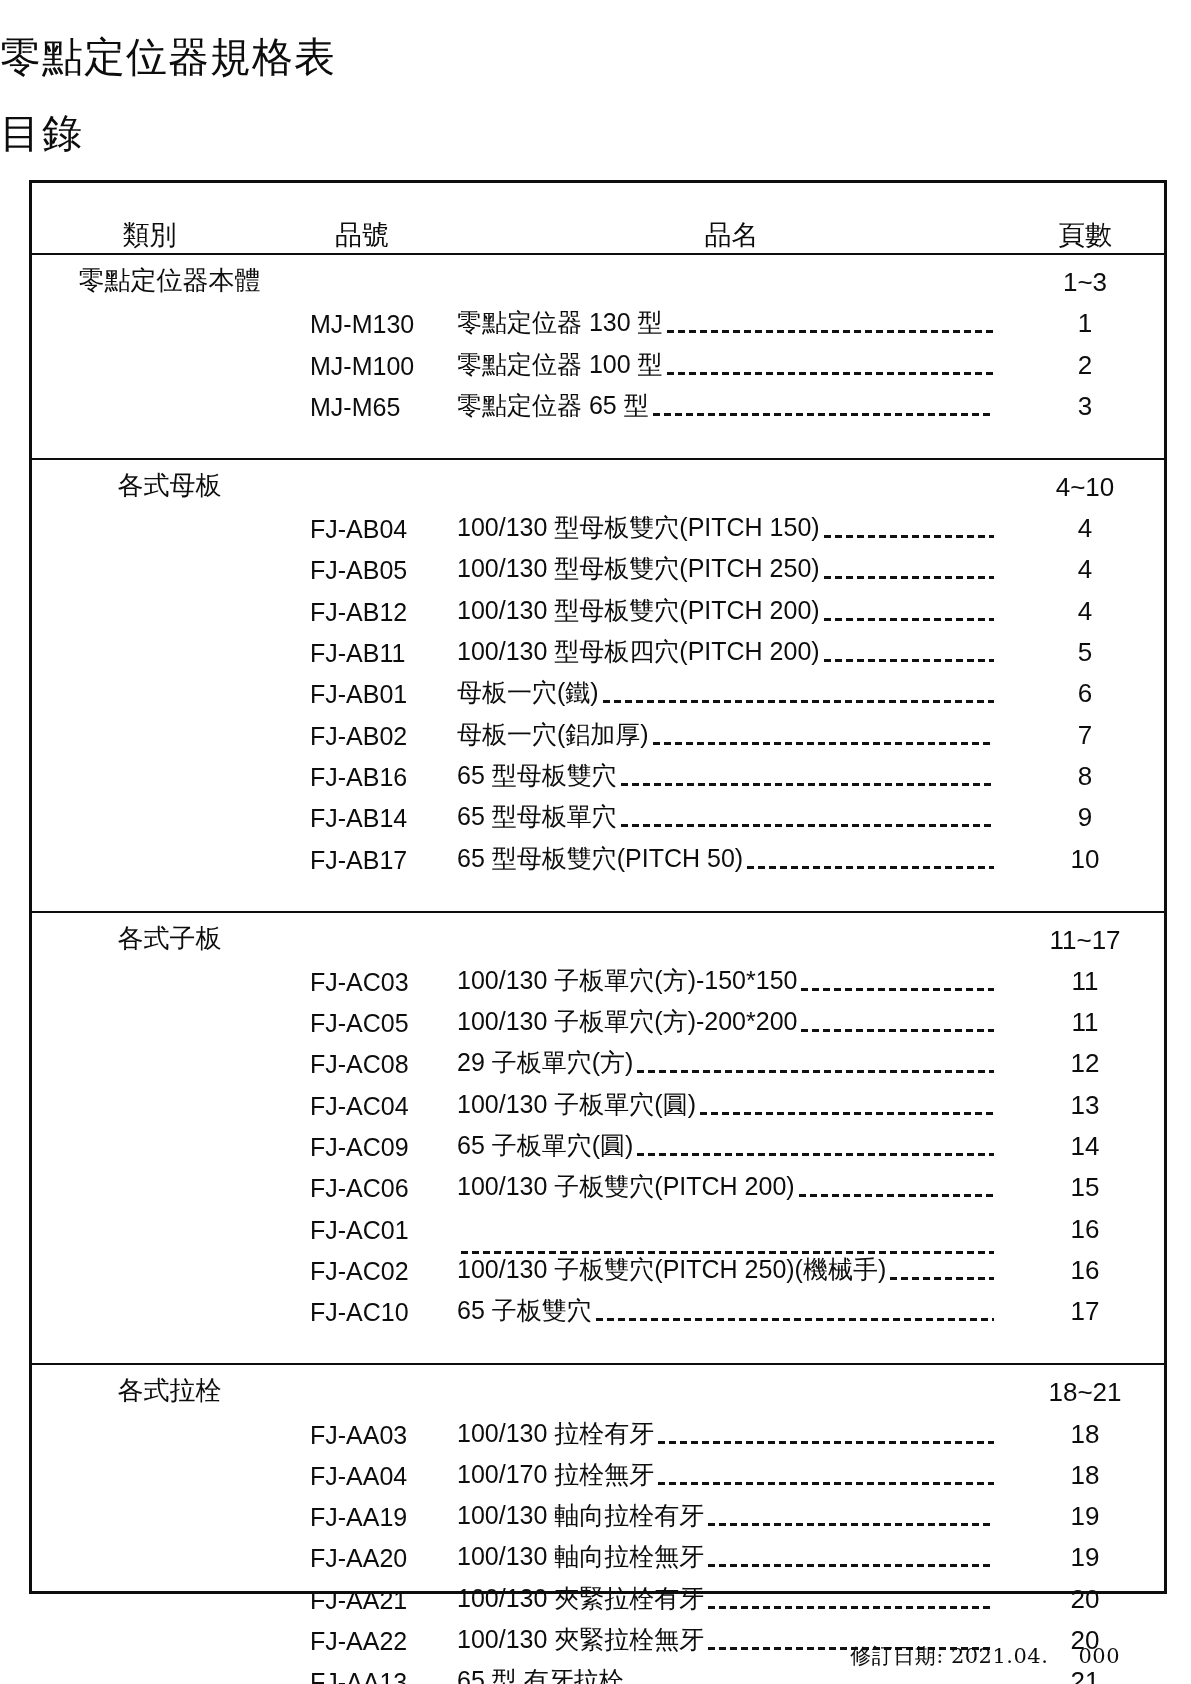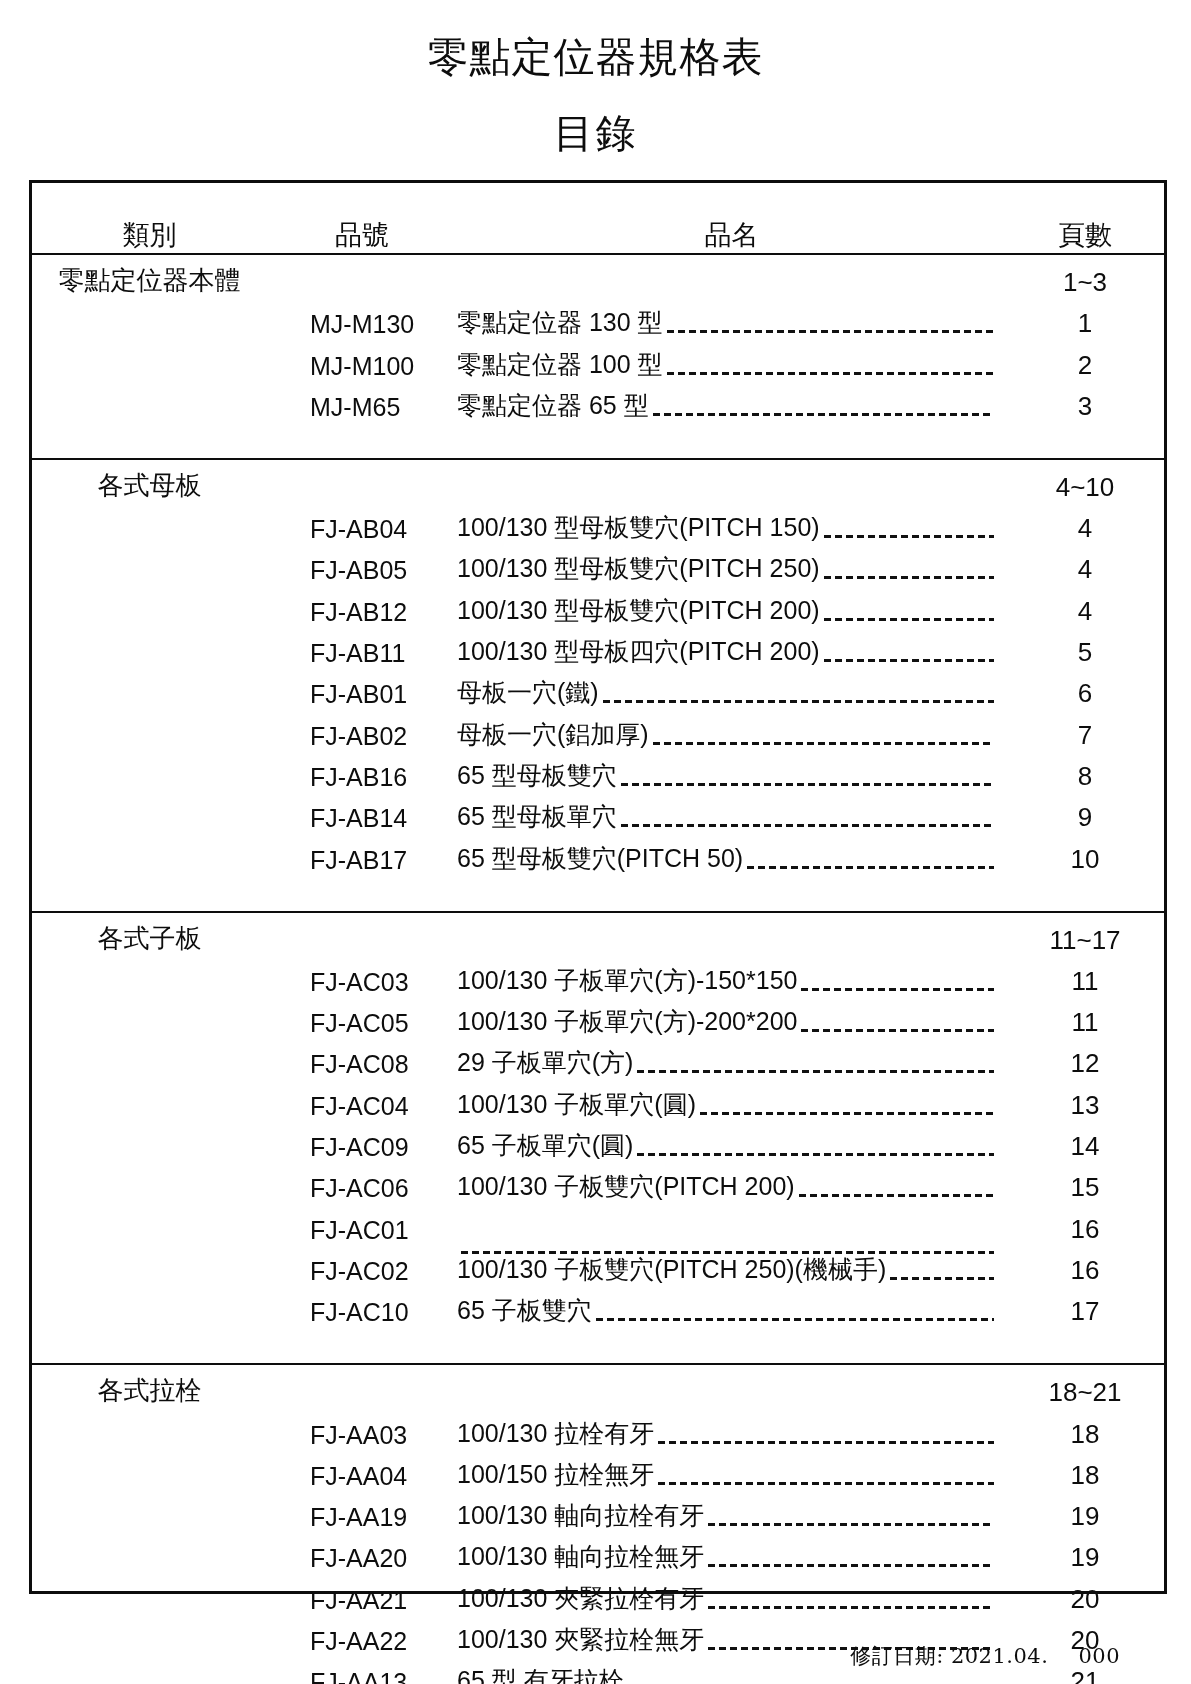--- a/index.html
+++ b/index.html
@@ -5,46 +5,46 @@
   html,body{margin:0;padding:0;background:#ffffff;}
   .page{
     position:relative;
     width:1191px;height:1684px;
     background:#ffffff;color:#0d0d0d;
     font-family:"DejaVu Serif","Liberation Serif",serif;
     overflow:hidden;
   }
   .doc-title{
     position:absolute;top:30px;left:0;right:0;
-    text-align:center;font-size:41px;font-weight:400;
+    font-size:41px;font-weight:400;
     letter-spacing:1px;margin:0;
   }
   .doc-subtitle{
     position:absolute;top:106px;left:0;right:0;
-    text-align:center;font-size:40px;font-weight:400;
+    font-size:40px;font-weight:400;
     letter-spacing:2px;margin:0;
   }
   .toc-table{
     position:absolute;left:29px;top:180px;
     width:1138px;height:1414px;
     border:3px solid #0d0d0d;
     box-sizing:border-box;
     background:#fff;
   }
   .row{display:flex;align-items:flex-end;}
   .thead{height:70px;border-bottom:2.5px solid #0d0d0d;font-size:27px;}
   .cell{box-sizing:border-box;white-space:nowrap;}
   .c-cat {width:235px;text-align:center;}
   .c-code{width:190px;text-align:left;padding-left:43px;}
   .c-name{flex:1;display:flex;align-items:center;padding-right:12px;min-width:0;}
   .c-page{width:158px;text-align:center;}
   .thead .c-code,.thead .c-name{display:block;padding:0;text-align:center;}
   .toc-section{box-sizing:border-box;}
   .toc-section + .toc-section{border-top:2.5px solid #0d0d0d;margin-top:36px;}
-  .section-row{height:43px;font-size:26px;}
+  .section-row{height:43px;font-size:26px;padding-left:20px;}
   .section-row .c-page{
     font-family:"Liberation Sans","DejaVu Sans",sans-serif;font-size:26px;
   }
   .item-row{height:41.3px;}
   .item-row .c-code{
     font-family:"Liberation Sans","DejaVu Sans",sans-serif;font-size:25px;
   }
   .item-row .c-name{
     font-family:"Liberation Sans","DejaVu Sans",sans-serif;font-size:25px;
   }
@@ -333,21 +333,21 @@
       <span class="nm">100/130 拉栓有牙</span>
       <span class="leader"></span>
     </div>
     <div class="cell c-page">18</div>
   </div>
 
   <div class="row item-row">
     <div class="cell c-cat"></div>
     <div class="cell c-code">FJ-AA04</div>
     <div class="cell c-name">
-      <span class="nm">100/150 拉栓無牙</span>
+      <span class="nm">100/170 拉栓無牙</span>
       <span class="leader"></span>
     </div>
     <div class="cell c-page">18</div>
   </div>
 
   <div class="row item-row">
     <div class="cell c-cat"></div>
     <div class="cell c-code">FJ-AA19</div>
     <div class="cell c-name">
       <span class="nm">100/130  軸向拉栓有牙</span>

